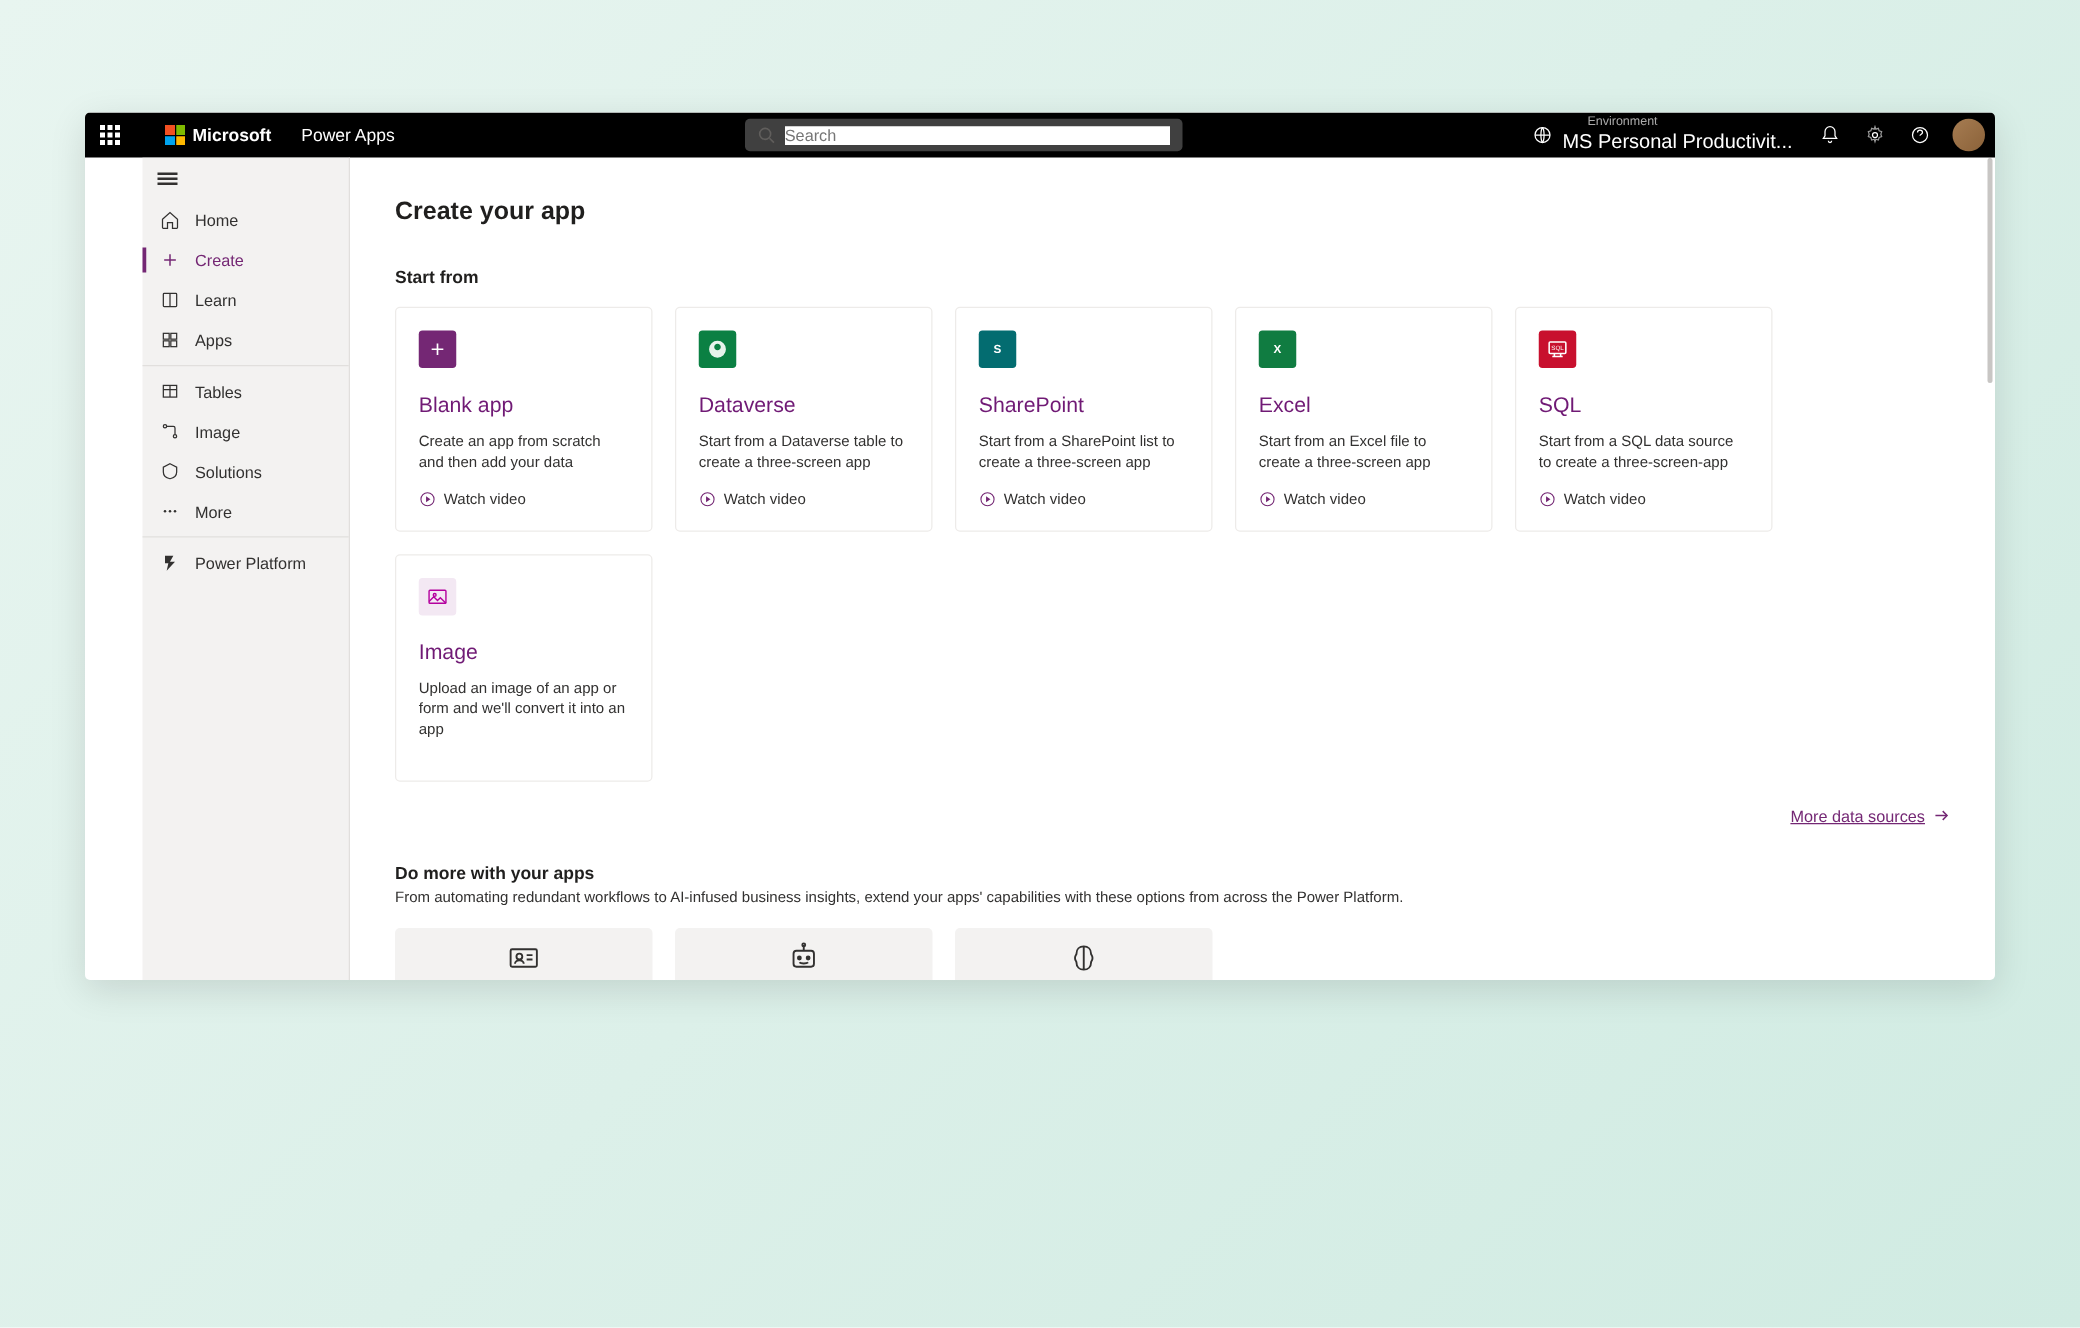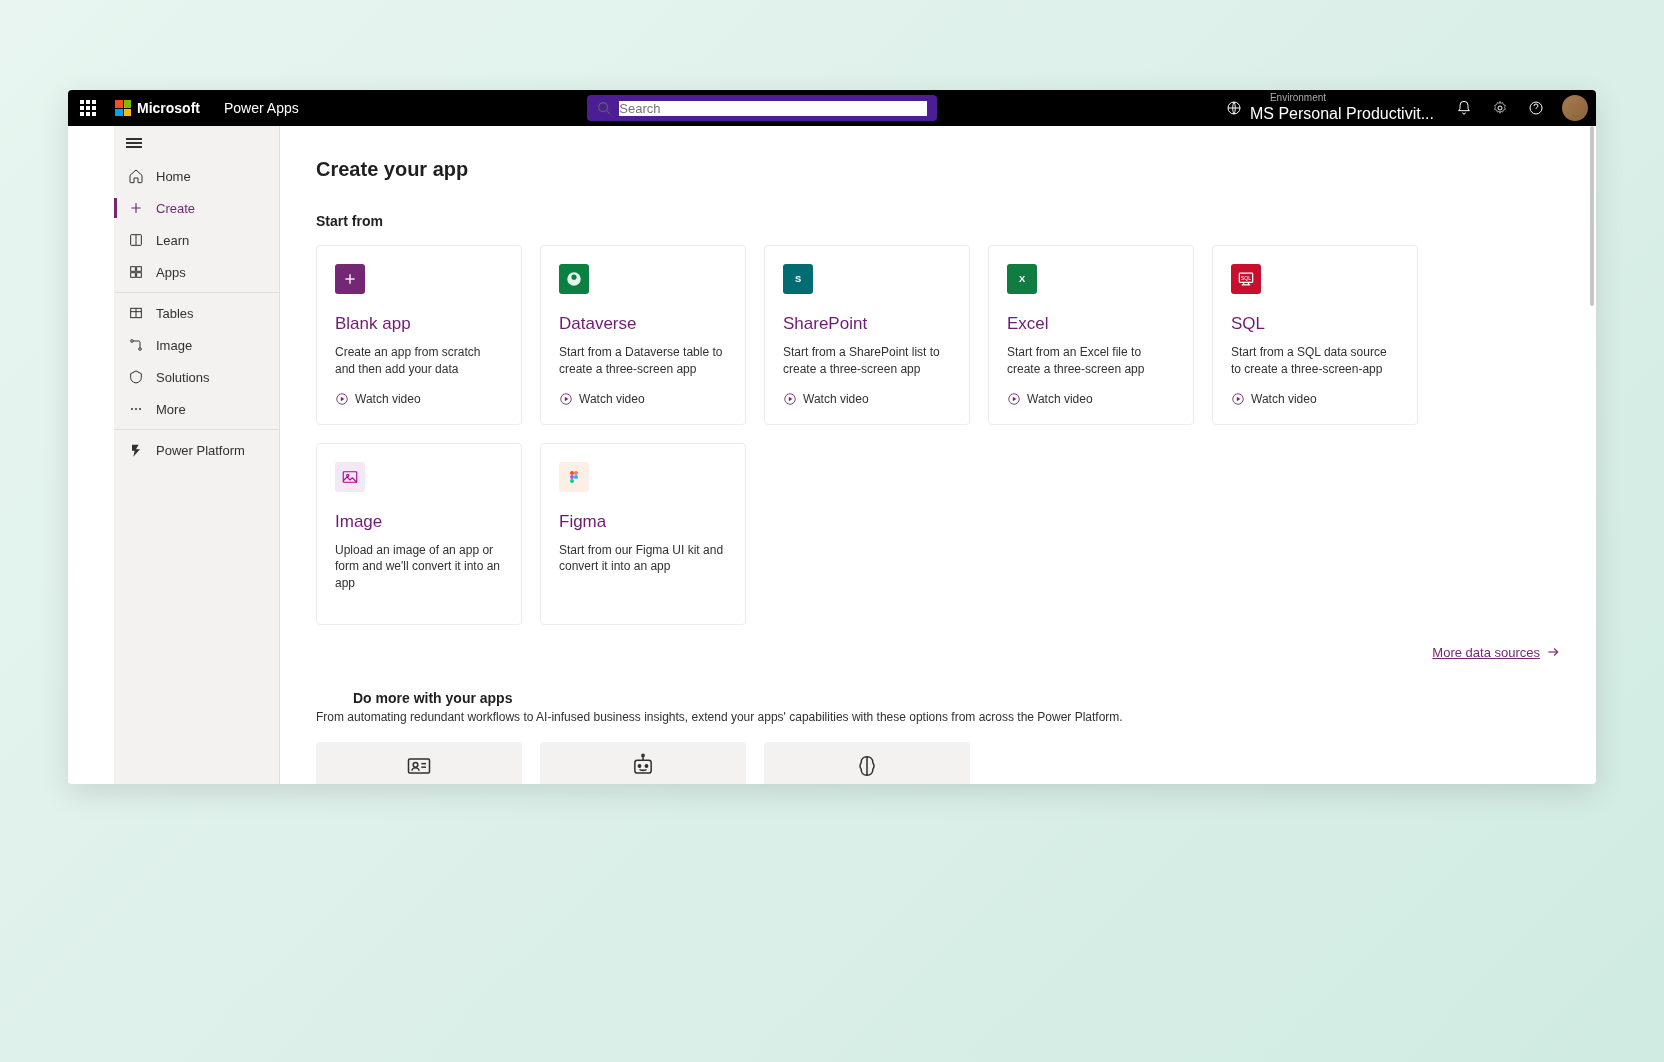--- a/index.html
+++ b/index.html
@@ -21,27 +21,27 @@
   background: #000;
   color: #fff;
   height: 36px;
   display: flex;
   align-items: center;
   padding: 0 8px;
   gap: 8px;
 }
 .waffle { width: 24px; height: 24px; display: grid; grid-template-columns: repeat(3,4px); grid-template-rows: repeat(3,4px); gap: 2px; cursor: pointer; padding: 4px; }
 .waffle span { background: #fff; }
-.ms-logo { display: flex; align-items: center; gap: 6px; margin-left: 7px; }
+.ms-logo { display: flex; align-items: center; gap: 6px; margin-left: 24px; }
 .ms-squares { display: grid; grid-template-columns: 1fr 1fr; grid-template-rows: 1fr 1fr; gap: 1px; width: 16px; height: 16px; }
 .ms-squares span:nth-child(1){background:#f25022;} .ms-squares span:nth-child(2){background:#7fba00;} .ms-squares span:nth-child(3){background:#00a4ef;} .ms-squares span:nth-child(4){background:#ffb900;}
 .brand { font-size: 14px; font-weight: 600; }
 .app-name { font-size: 14px; margin-left: 16px; }
 .spacer { flex: 1; }
-.search-wrap { width: 350px; background: #4c1d95; border-radius: 4px; height: 26px; display: flex; align-items: center; padding: 0 10px; gap: 8px; }
+.search-wrap { width: 350px; background: #404040; border-radius: 4px; height: 26px; display: flex; align-items: center; padding: 0 10px; gap: 8px; }
 .search-wrap input { border: none; outline: none; flex: 1; font-size: 13px; color: #333; }
 .env { display: flex; align-items: center; gap: 8px; margin-right: 8px; }
 .env-text { display: flex; flex-direction: column; font-size: 10px; line-height: 1.2; }
 .env-text .lbl { color: #aaa; padding-left: 20px; }
 .env-text .val { font-size: 16px; }
 .hdr-icon { width: 28px; height: 28px; display: flex; align-items: center; justify-content: center; cursor: pointer; }
 .avatar { width: 26px; height: 26px; border-radius: 50%; background: linear-gradient(135deg,#a67c52,#8b6239); margin-left: 4px; cursor: pointer; }
 .body { flex: 1; display: flex; overflow: hidden; padding-left: 46px; }
 .sidebar { width: 166px; background: #f3f2f1; border-right: 1px solid #e1dfdd; display: flex; flex-direction: column; }
 .hamburger { padding: 10px 12px; cursor: pointer; }
@@ -311,47 +311,33 @@
               <svg width="18" height="18" viewBox="0 0 24 24" fill="none" stroke="#b4009e" stroke-width="1.5">
                 <rect x="3" y="5" width="18" height="14" rx="1"></rect>
                 <circle cx="9" cy="10" r="1.5"></circle>
                 <path d="M3 17l5-5 4 4 3-3 6 6"></path>
               </svg>
             </div>
       <div class="card-title">Image</div>
       <div class="card-desc">Upload an image of an app or form and we'll convert it into an app</div>
 
     </div>
-    <div class="card">
-      <div class="card-icon" style="background:#fdeee6">
-              <svg width="16" height="16" viewBox="0 0 24 24">
-                <circle cx="9" cy="6" r="3" fill="#f24e1e"></circle>
-                <circle cx="15" cy="6" r="3" fill="#ff7262"></circle>
-                <circle cx="9" cy="12" r="3" fill="#a259ff"></circle>
-                <circle cx="15" cy="12" r="3" fill="#1abcfe"></circle>
-                <circle cx="9" cy="18" r="3" fill="#0acf83"></circle>
-              </svg>
-            </div>
-      <div class="card-title">Figma</div>
-      <div class="card-desc">Start from our Figma UI kit and convert it into an app</div>
-
-    </div>
         </div>
 
       <div class="more-link">
         <a>
           <span>More data sources</span>
           <svg width="14" height="14" viewBox="0 0 24 24" fill="none" stroke="#742774" stroke-width="2">
               <line x1="4" y1="12" x2="20" y2="12"></line>
               <polyline points="14 6 20 12 14 18"></polyline>
             </svg>
         </a>
       </div>
 
-      <h2 class="section-title" style="margin-bottom:0;margin-left:37px;">Do more with your apps</h2>
+      <h2 class="section-title" style="margin-bottom:0;">Do more with your apps</h2>
       <p class="subtitle">From automating redundant workflows to AI-infused business insights, extend your apps' capabilities with these options from across the Power Platform.</p>
 
       <div class="do-more-cards">
         <div class="do-card">
           <svg width="28" height="28" viewBox="0 0 24 24" fill="none" stroke="#323130" stroke-width="1.3">
               <rect x="3" y="6" width="18" height="12" rx="1"></rect>
               <circle cx="9" cy="11" r="2"></circle>
               <path d="M6 16c0-1.5 1.5-2.5 3-2.5s3 1 3 2.5"></path>
               <line x1="14" y1="10" x2="18" y2="10"></line>
               <line x1="14" y1="13" x2="18" y2="13"></line>

